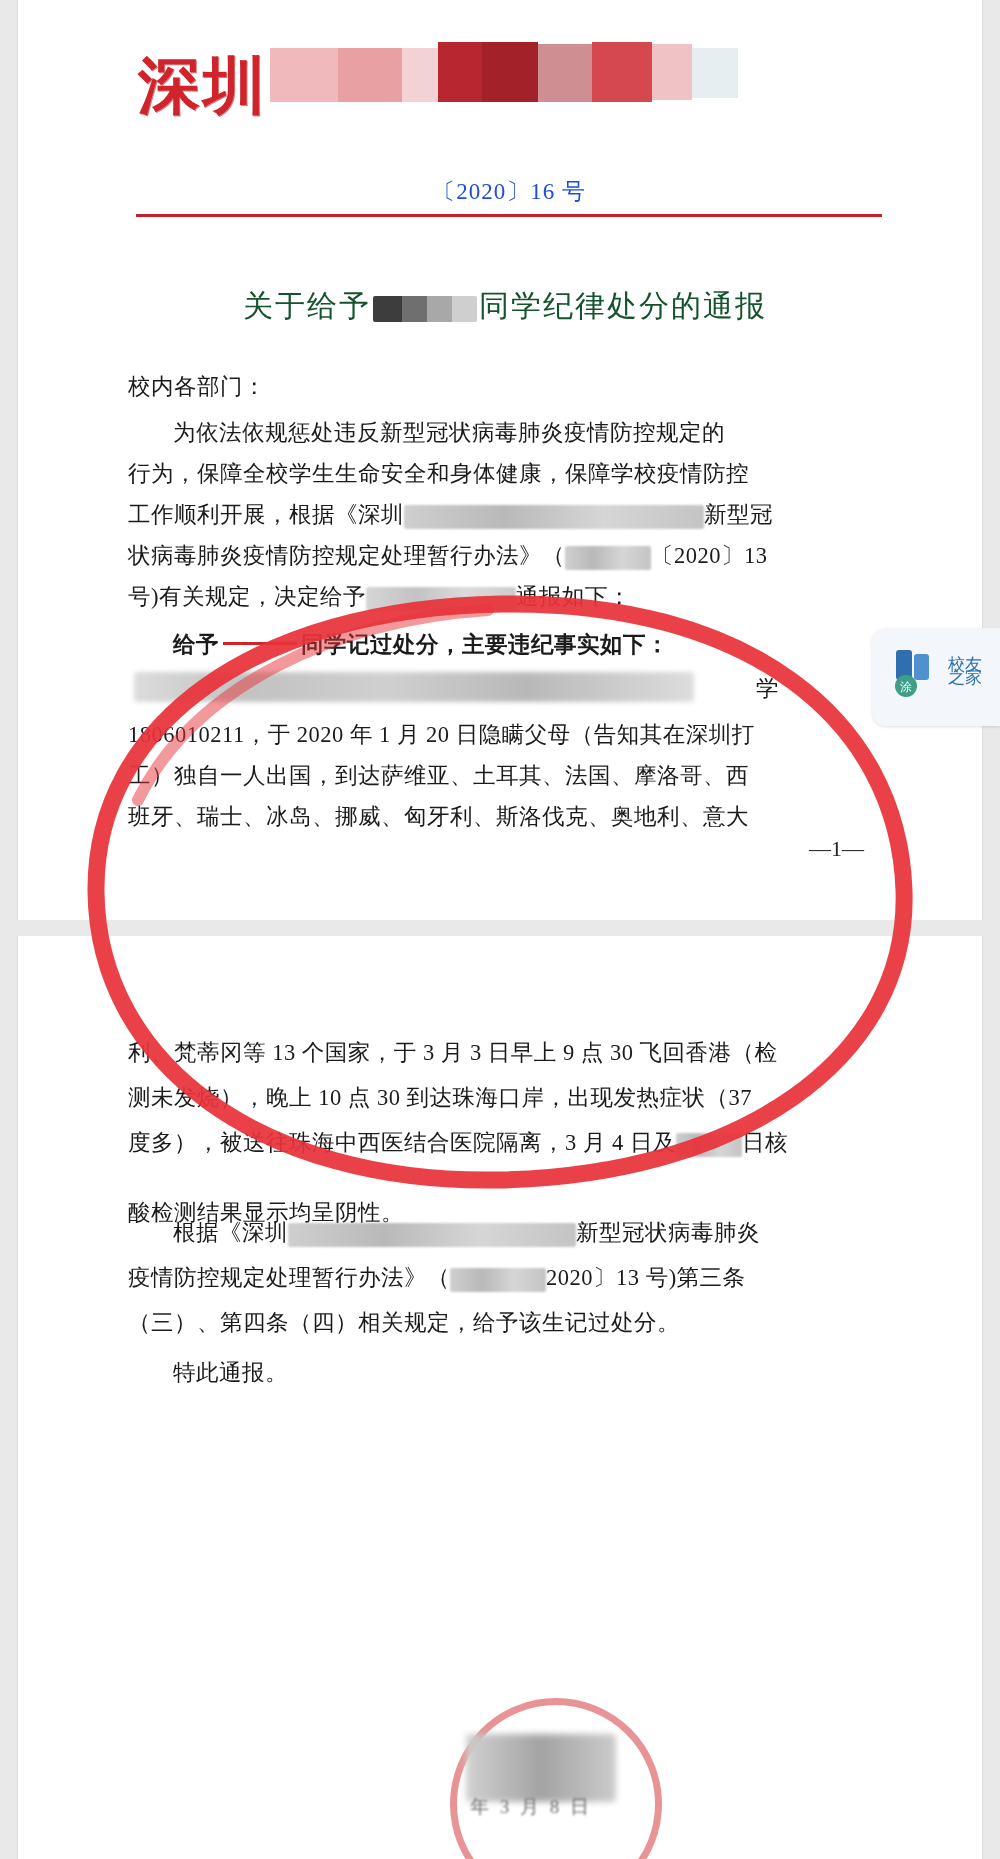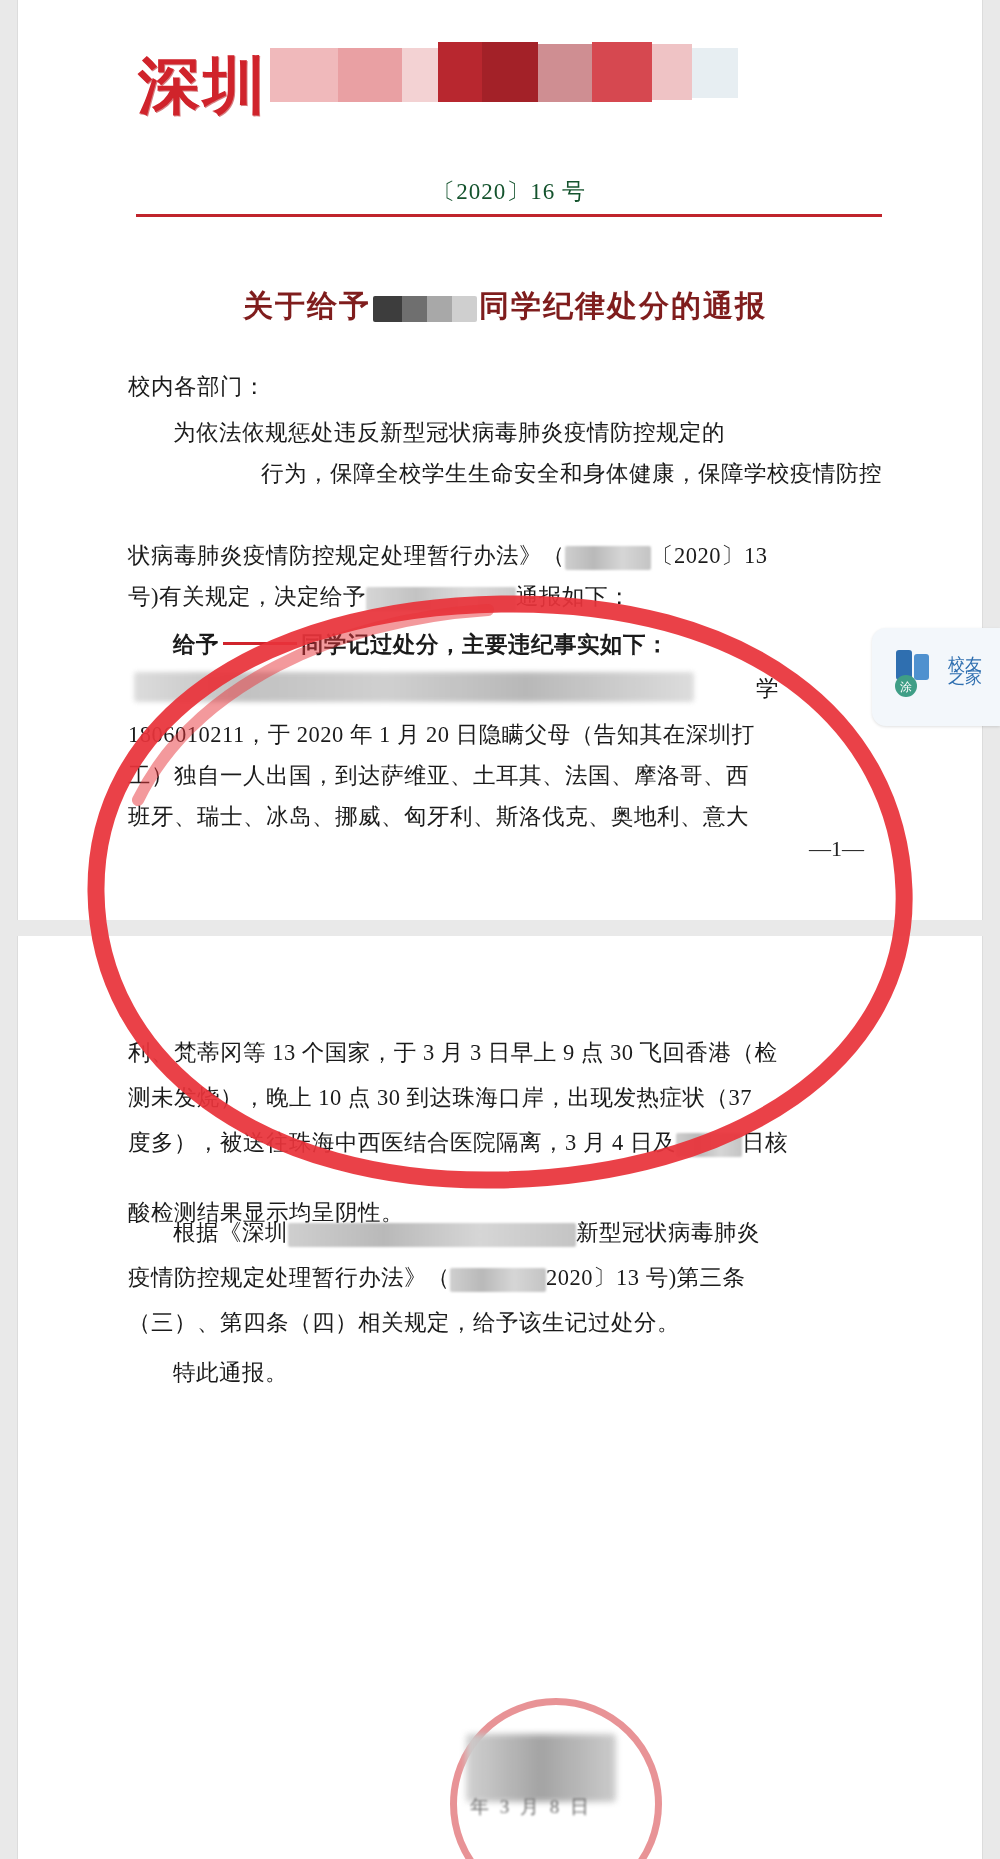--- a/index.html
+++ b/index.html
@@ -61,42 +61,42 @@
   #mh-mosaic { left: 132px; top: -2px; width: 468px; height: 64px; }
 
   
   .docnum {
     position: absolute;
     top: 176px;
     left: 8px;
     right: 0;
     text-align: center;
     font-size: 23px;
-    color: #14532d;
+    color: #1d4ed8;
     letter-spacing: 1px;
   }
   .redrule {
     position: absolute;
     top: 214px;
     left: 118px;
     right: 108px;
     height: 3px;
     background: #c0242c;
   }
 
   
   .doc-title {
     position: absolute;
     top: 286px;
     left: 0;
     right: 0;
     text-align: center;
     font-size: 30px;
-    font-weight: 700;
-    color: #7f1d1d;
+    font-weight: 400;
+    color: #14532d;
     letter-spacing: 2px;
     white-space: nowrap;
   }
   .doc-title .redact-inline {
     display: inline-block;
     vertical-align: middle;
     width: 104px;
     height: 26px;
     margin: 0 2px;
     background: linear-gradient(90deg,#3d3d3d 0 28%,#6f6f6f 28% 52%,#a8a8a8 52% 76%,#cfcfcf 76% 100%);
@@ -256,22 +256,25 @@
     <div class="docnum">〔2020〕16 号</div>
     <div class="redrule" style="left:8px;right:0;"></div>
 
     <div class="doc-title">
       <span>关于给予</span><span class="redact-inline"></span><span>同学纪律处分的通报</span>
     </div>
 
     <div class="para" style="top:366px;">校内各部门：</div>
 
     <div class="para indent" style="top:412px;">为依法依规惩处违反新型冠状病毒肺炎疫情防控规定的</div>
-    <div class="para" style="top:453px;text-align:right;">行为，保障全校学生生命安全和身体健康，保障学校疫情防控</div>
-
+    <div class="para" style="top:453px;">行为，保障全校学生生命安全和身体健康，保障学校疫情防控</div>
+
+    <div class="para" style="top:494px;">
+      <span>工作顺利开展，根据《深圳</span><span class="inline-blur" style="width:300px;"></span><span>新型冠</span>
+    </div>
 
     <div class="para" style="top:535px;">
       <span>状病毒肺炎疫情防控规定处理暂行办法》（</span><span class="inline-blur" style="width:86px;"></span><span>〔2020〕13</span>
     </div>
 
     <div class="para" style="top:576px;">
       <span>号)有关规定，决定给予</span><span class="inline-blur" style="width:150px;opacity:.85;"></span><span>通报如下：</span>
     </div>
 
     <div class="para indent bold" style="top:624px;">

